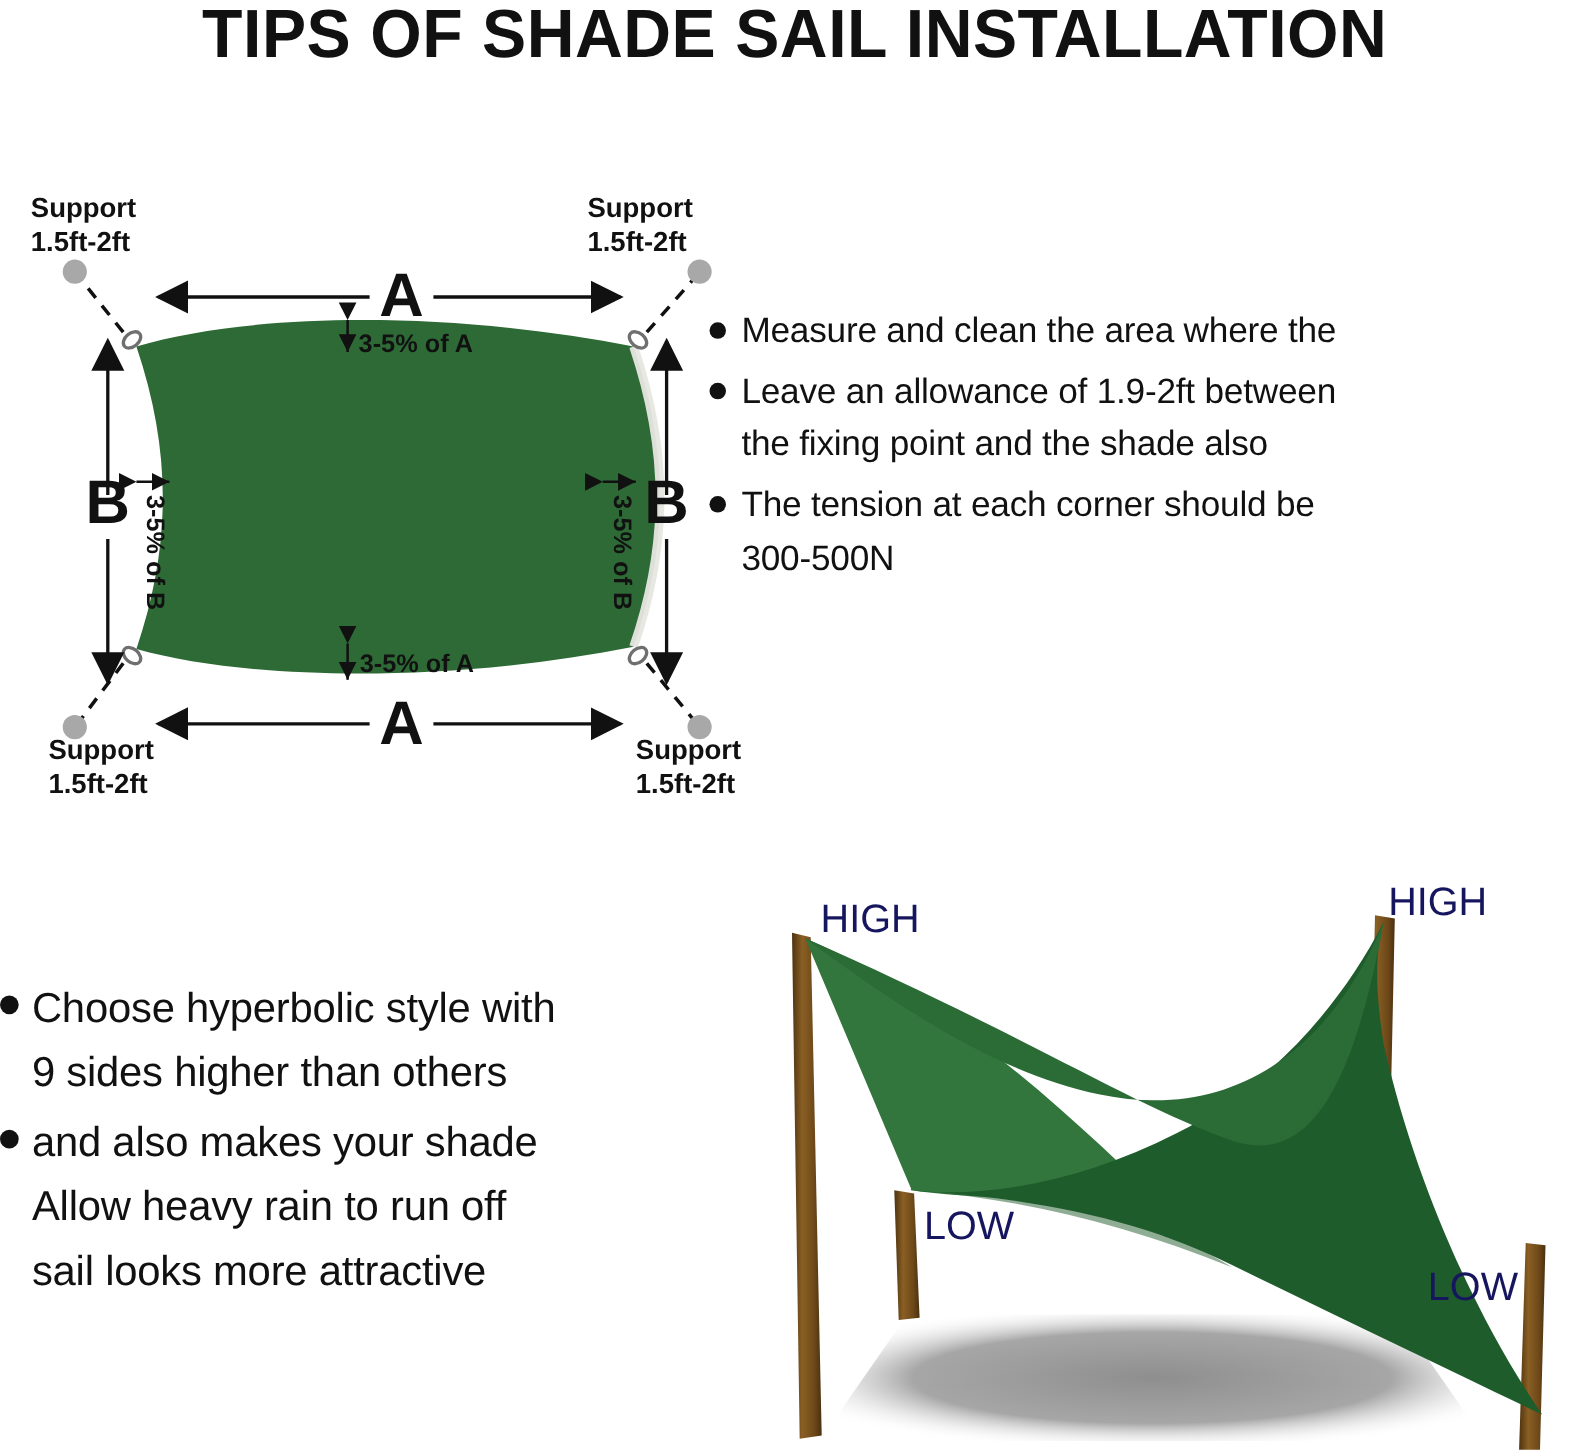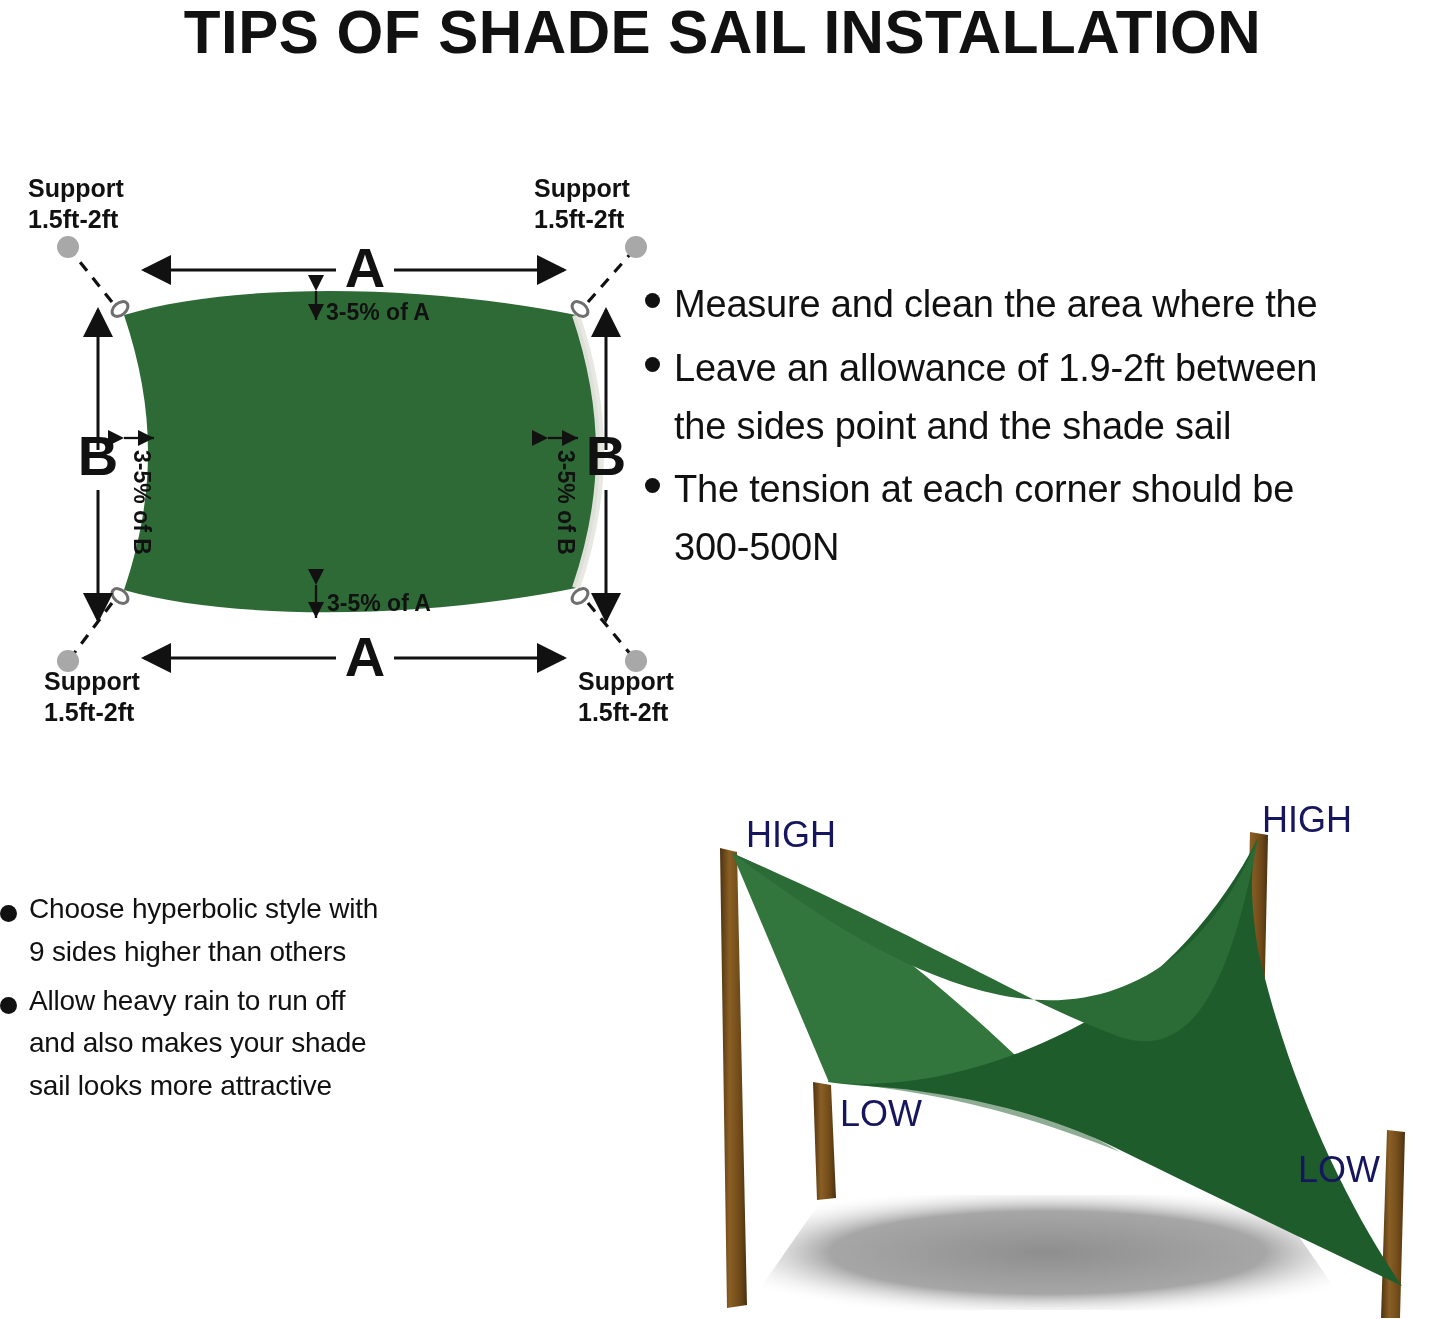--- a/index.html
+++ b/index.html
@@ -35,26 +35,26 @@
     display:flex;align-items:flex-start;
     margin-bottom:6px;
   }
   .bullet-dot{
     flex:0 0 auto;
     width:15px;height:15px;border-radius:50%;
     background:#111111;
     margin-top:17px;margin-right:14px;
   }
   .bullet-text{
-    font-size:38px;line-height:1.52;
+    font-size:32px;line-height:1.52;
     font-family:"Liberation Sans","DejaVu Sans",sans-serif;
     color:#111111;
     letter-spacing:-0.2px;
   }
-  #tips-list-bottom .bullet-text{font-size:28px;line-height:1.53;}
+  #tips-list-bottom .bullet-text{font-size:38px;line-height:1.53;}
   #tips-list-bottom .bullet-dot{width:17px;height:17px;margin-right:12px;}
 
   
   #hyperbolic-illustration{
     position:absolute;left:650px;top:790px;width:795px;height:529px;
   }
   #hyperbolic-illustration svg{display:block;}
 </style>
 </head>
 <body>
@@ -165,21 +165,21 @@
   <div class="bullet-row">
     <div class="bullet-dot"></div>
     <div class="bullet-text">
       <div>Measure and clean the area where the</div>
     </div>
   </div>
   <div class="bullet-row">
     <div class="bullet-dot"></div>
     <div class="bullet-text">
       <div>Leave an allowance of 1.9-2ft between</div>
-      <div>the sides point and the shade sail</div>
+      <div>the fixing point and the shade also</div>
     </div>
   </div>
   <div class="bullet-row">
     <div class="bullet-dot"></div>
     <div class="bullet-text">
       <div>The tension at each corner should be</div>
       <div>300-500N</div>
     </div>
   </div>
 </div>
@@ -188,22 +188,22 @@
   <div class="bullet-row">
     <div class="bullet-dot"></div>
     <div class="bullet-text">
       <div>Choose hyperbolic style with</div>
       <div>9 sides higher than others</div>
     </div>
   </div>
   <div class="bullet-row">
     <div class="bullet-dot"></div>
     <div class="bullet-text">
+      <div>and also makes your shade</div>
       <div>Allow heavy rain to run off</div>
-      <div>and also makes your shade</div>
       <div>sail looks more attractive</div>
     </div>
   </div>
 </div>
 
 <div id="hyperbolic-illustration">
   <svg width="795" height="529" viewBox="0 0 795 529" xmlns="http://www.w3.org/2000/svg">
     <defs>
       <linearGradient id="postGrad" x1="0" y1="0" x2="1" y2="0">
         <stop offset="0%" stop-color="#4e3310"></stop>

